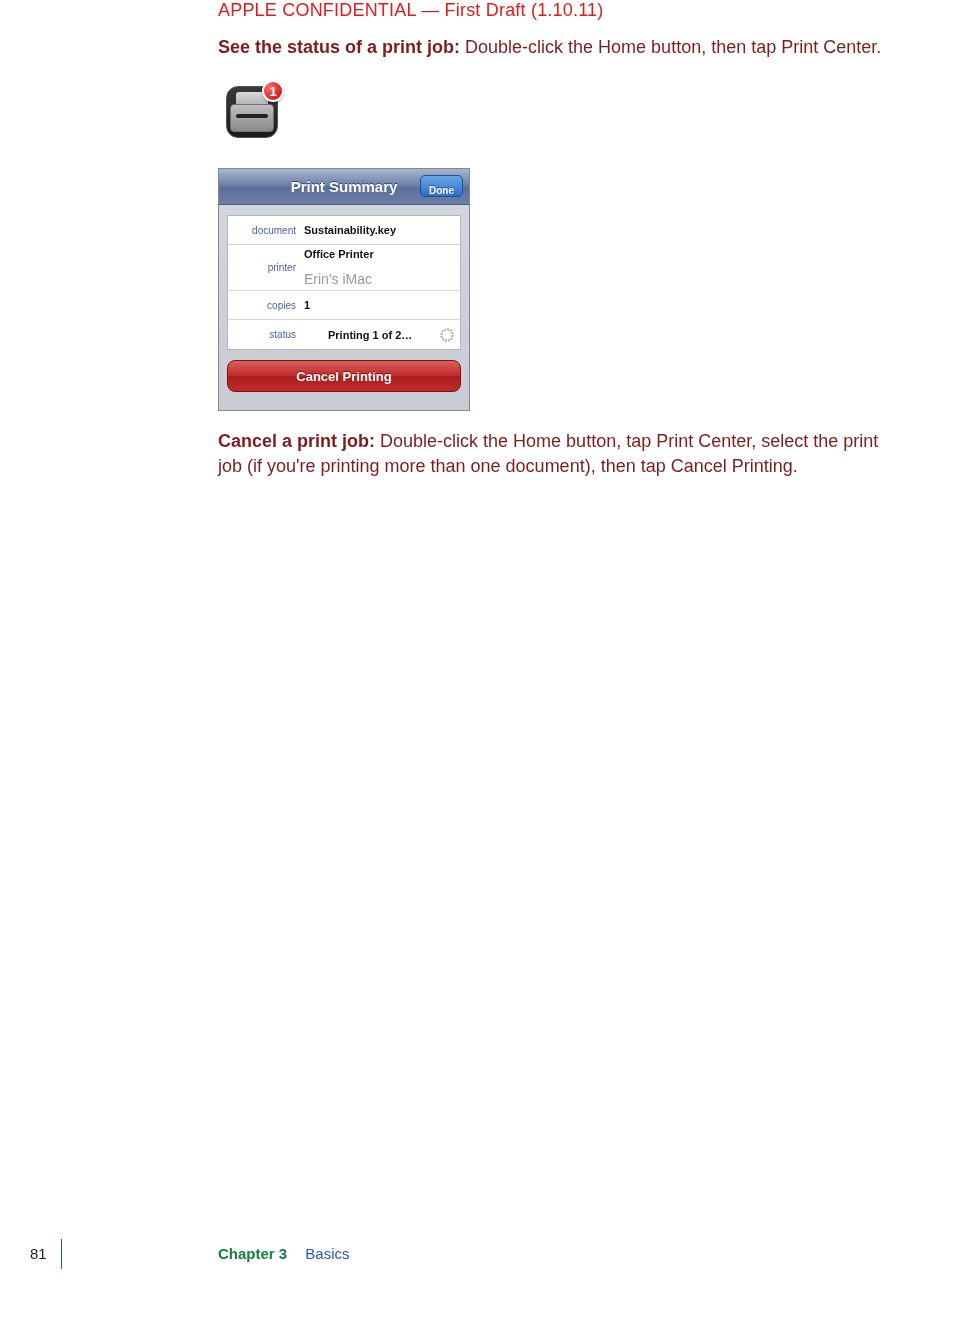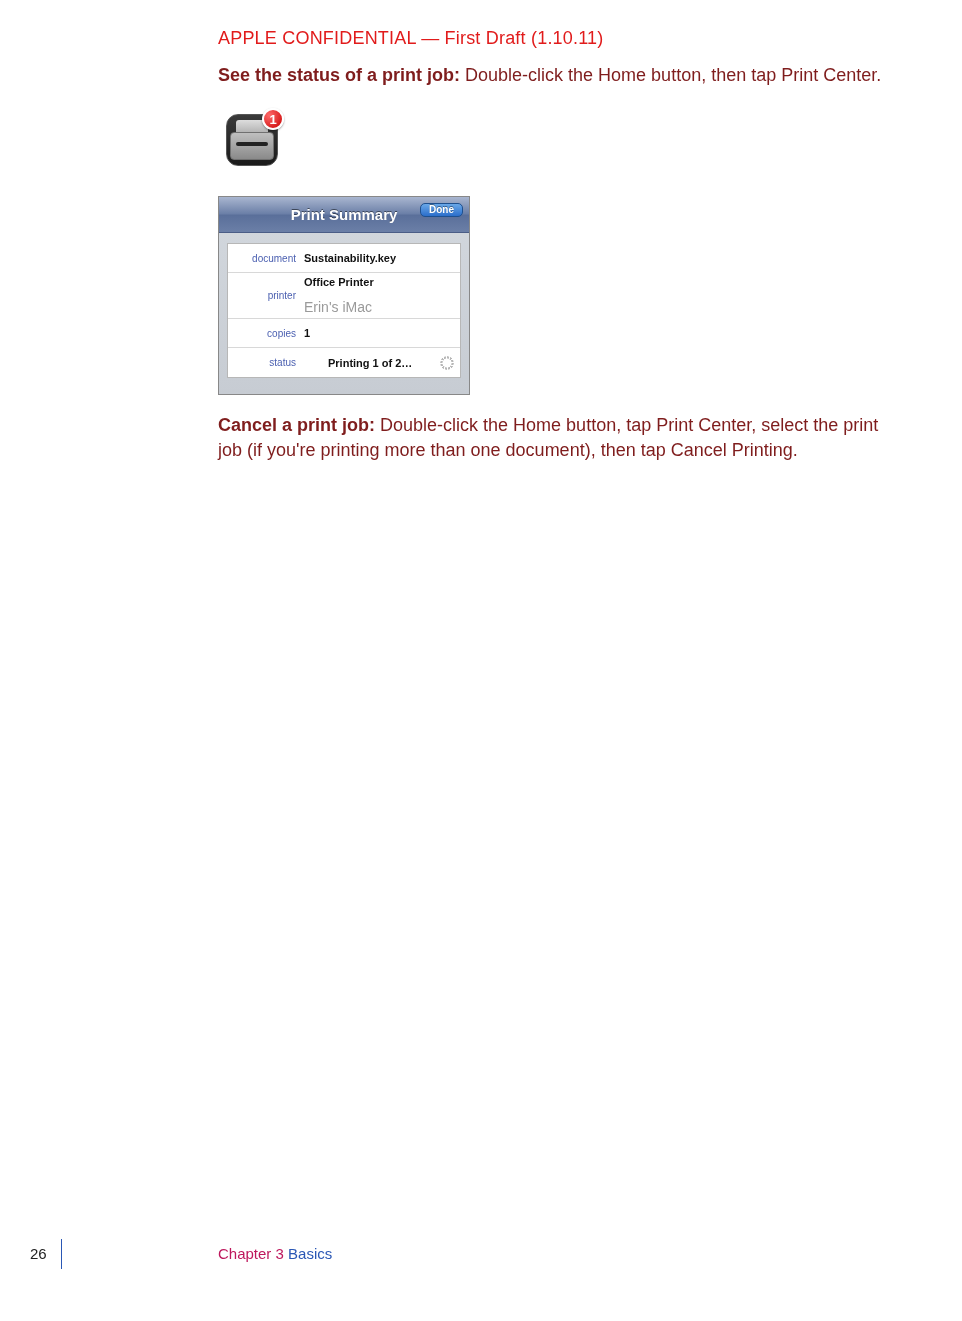--- a/index.html
+++ b/index.html
@@ -5,21 +5,21 @@
     * { box-sizing: border-box; margin: 0; padding: 0; }
     body {
       font-family: "Myriad Pro", "Helvetica Neue", Helvetica, Arial, sans-serif;
       background: #fff;
       color: #222;
       width: 962px;
       height: 1321px;
       position: relative;
     }
     .page {
-      padding: 28px 60px 0 218px;
+      padding: 0 60px 0 218px;
       position: relative;
       height: 100%;
     }
     .conf-header {
       color: #e11b1b;
       font-size: 18px;
       font-weight: 400;
       letter-spacing: 0.2px;
       margin-bottom: 14px;
     }
@@ -83,26 +83,26 @@
       background: linear-gradient(#a9b6d0, #6b7fa7 48%, #5a6f9a 52%, #6b7fa7);
       border-bottom: 1px solid #4a5d86;
       display: flex; align-items: center; justify-content: center;
     }
     .ios-title {
       color: #fff; font-weight: 700; font-size: 15px;
       text-shadow: 0 -1px 0 rgba(0,0,0,0.5);
     }
     .done-btn {
       position: absolute; right: 6px; top: 6px;
-      height: 14px; padding: 0 8px;
+      height: 22px; padding: 0 8px;
       border-radius: 5px;
       background: linear-gradient(#6aa8e8, #2b6ecb);
       border: 1px solid #1e508f;
       color: #fff; font-weight: 700; font-size: 10px;
-      display: flex; align-items: flex-start;
+      display: flex; align-items: flex-end;
       text-shadow: 0 -1px 0 rgba(0,0,0,0.4);
     }
     .ios-list {
       margin: 10px 8px 10px 8px;
       background: #fff;
       border-radius: 0;
       border: 1px solid #b7b7b7;
       overflow: hidden;
     }
     .ios-row {
@@ -173,22 +173,22 @@
       position: absolute;
       left: 61px; top: -4px;
       width: 1px; height: 30px;
       background: #2a57b5;
     }
     .footer .chap {
       position: absolute;
       left: 218px; top: 2px;
       font-size: 15px;
     }
-    .footer .chap .chnum { font-weight: 400; color: #be185d; }
-    .footer .chap .chtitle { color: #2a57b5; margin-left: 0; }
+    .footer .chap .chnum { font-weight: 700; color: #15803d; }
+    .footer .chap .chtitle { color: #2a57b5; margin-left: 14px; }
   </style>
 </head>
 <body>
 
 <div class="page">
 
   <div class="conf-header">APPLE CONFIDENTIAL — First Draft (1.10.11)</div>
 
   <p class="para">
     <span class="bold-lead">See the status of a print job:</span><span>  Double-click the Home button, then tap Print Center.</span>
@@ -229,28 +229,31 @@
         <div class="lbl">copies</div>
         <div class="val">1</div>
       </div>
       <div class="ios-row">
         <div class="lbl">status</div>
         <div class="val">Printing 1 of 2…</div>
         <div class="spinner"></div>
       </div>
     </div>
 
+    <div class="cancel-btn">
+      <span>Cancel Printing</span>
+    </div>
   </div>
 
   <p class="para">
     <span class="bold-lead">Cancel a print job:</span><span>  Double-click the Home button, tap Print Center, select the print job (if you're printing more than one document), then tap Cancel Printing.</span>
   </p>
 
   <div class="footer">
-    <div class="pagenum">26</div>
+    <div class="pagenum">81</div>
     <div class="divider"></div>
     <div class="chap">
       <span class="chnum">Chapter 3</span>
       <span class="chtitle">Basics</span>
     </div>
   </div>
 
 </div>
 
 </body></html>

